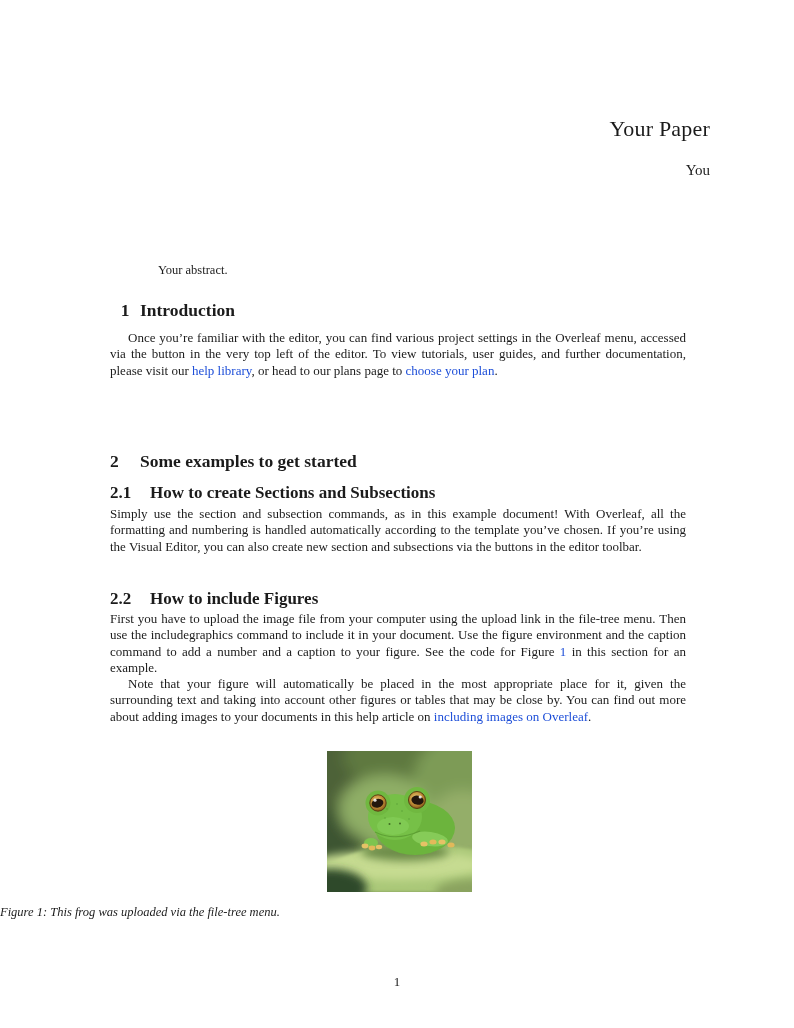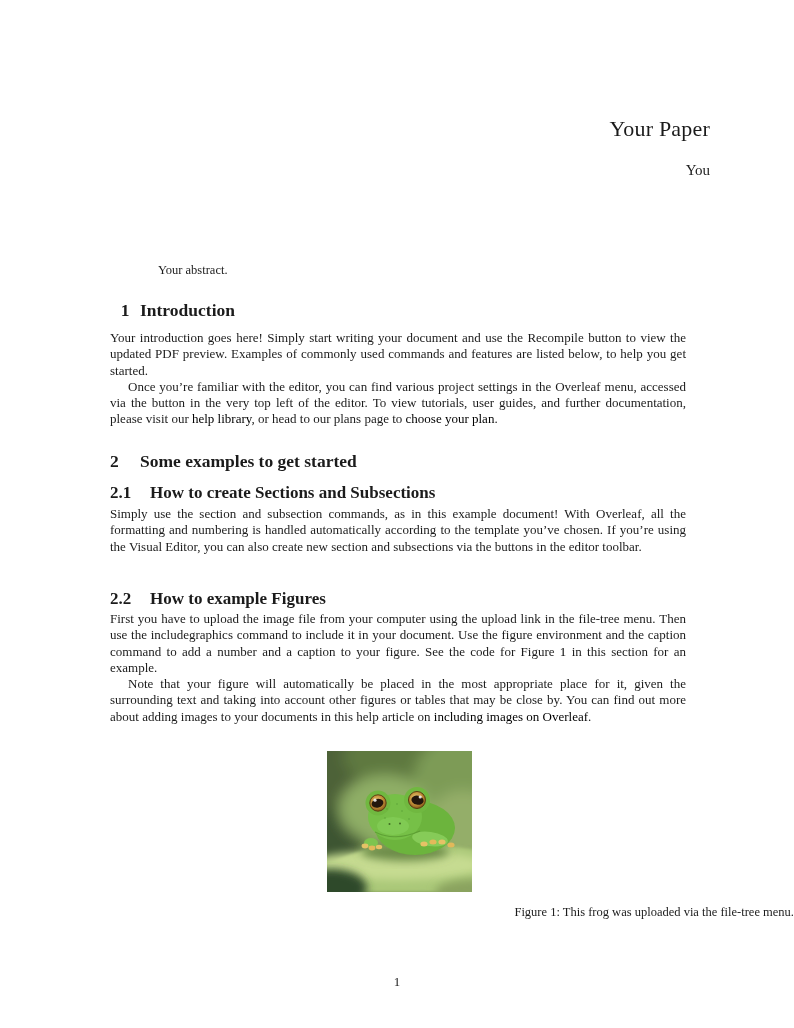--- a/index.html
+++ b/index.html
@@ -28,52 +28,51 @@
   .h-num2 { display:inline-block; min-width:40px; }
   .bodyblock {
     position:absolute; left:110px; width:576px;
     font-size:13px; line-height:16.25px; text-align:justify;
   }
   #sec1-body  { top:330px; }
   #sec21-body { top:506px; }
   #sec22-body { top:611px; }
   .bodyblock p { margin:0; }
   .bodyblock p.indent { text-indent:18px; }
-  a.doclink { color:#000000; text-decoration:none; cursor:pointer; }
+  a.doclink { color:#1d4ed8; text-decoration:none; cursor:pointer; }
   .figure { position:absolute; left:327px; top:751px; width:145px; height:141px; }
   .figure svg { display:block; width:100%; height:100%; }
-  .caption { position:absolute; left:0; width:794px; top:905px; text-align:right; font-size:12.5px; }
+  .caption { position:absolute; left:0; width:794px; top:905px; text-align:left; font-size:12.5px;font-style:italic; }
   .pageno  { position:absolute; left:0; width:794px; top:974px; text-align:center; font-size:13px; }
 </style>
 </head>
 <body>
 
 <div class="page">
 
   <div class="centered doc-title">Your Paper</div>
   <div class="centered doc-author">You</div>
 
   <div class="abstract-text">Your abstract.</div>
 
   <h1 class="sec-h1" id="sec1-h"><span class="h-num1">1</span><span>Introduction</span></h1>
 
   <div class="bodyblock" id="sec1-body">
-    <p>Your introduction goes here! Simply start writing your document and use the Recompile button to view the updated PDF preview. Examples of commonly used commands and features are listed below, to help you get started.</p>
     <p class="indent"><span>Once you’re familiar with the editor, you can find various project settings in the Overleaf menu, accessed via the button in the very top left of the editor. To view tutorials, user guides, and further documentation, please visit our </span><a class="doclink">help library</a><span>, or head to our plans page to </span><a class="doclink">choose your plan</a><span>.</span></p>
   </div>
 
   <h1 class="sec-h1" id="sec2-h"><span class="h-num1">2</span><span>Some examples to get started</span></h1>
 
   <h2 class="sec-h2" id="sec21-h"><span class="h-num2">2.1</span><span>How to create Sections and Subsections</span></h2>
 
   <div class="bodyblock" id="sec21-body">
     <p>Simply use the section and subsection commands, as in this example document! With Overleaf, all the formatting and numbering is handled automatically according to the template you’ve chosen. If you’re using the Visual Editor, you can also create new section and subsections via the buttons in the editor toolbar.</p>
   </div>
 
-  <h2 class="sec-h2" id="sec22-h"><span class="h-num2">2.2</span><span>How to example Figures</span></h2>
+  <h2 class="sec-h2" id="sec22-h"><span class="h-num2">2.2</span><span>How to include Figures</span></h2>
 
   <div class="bodyblock" id="sec22-body">
     <p><span>First you have to upload the image file from your computer using the upload link in the file-tree menu. Then use the includegraphics command to include it in your document. Use the figure environment and the caption command to add a number and a caption to your figure. See the code for Figure </span><a class="doclink">1</a><span> in this section for an example.</span></p>
     <p class="indent"><span>Note that your figure will automatically be placed in the most appropriate place for it, given the surrounding text and taking into account other figures or tables that may be close by. You can find out more about adding images to your documents in this help article on </span><a class="doclink">including images on Overleaf</a><span>.</span></p>
   </div>
 
   <div class="figure">
     <svg viewBox="0 0 145 141" aria-label="frog photo">
       <defs>
         <filter id="b7" x="-40%" y="-40%" width="180%" height="180%">

